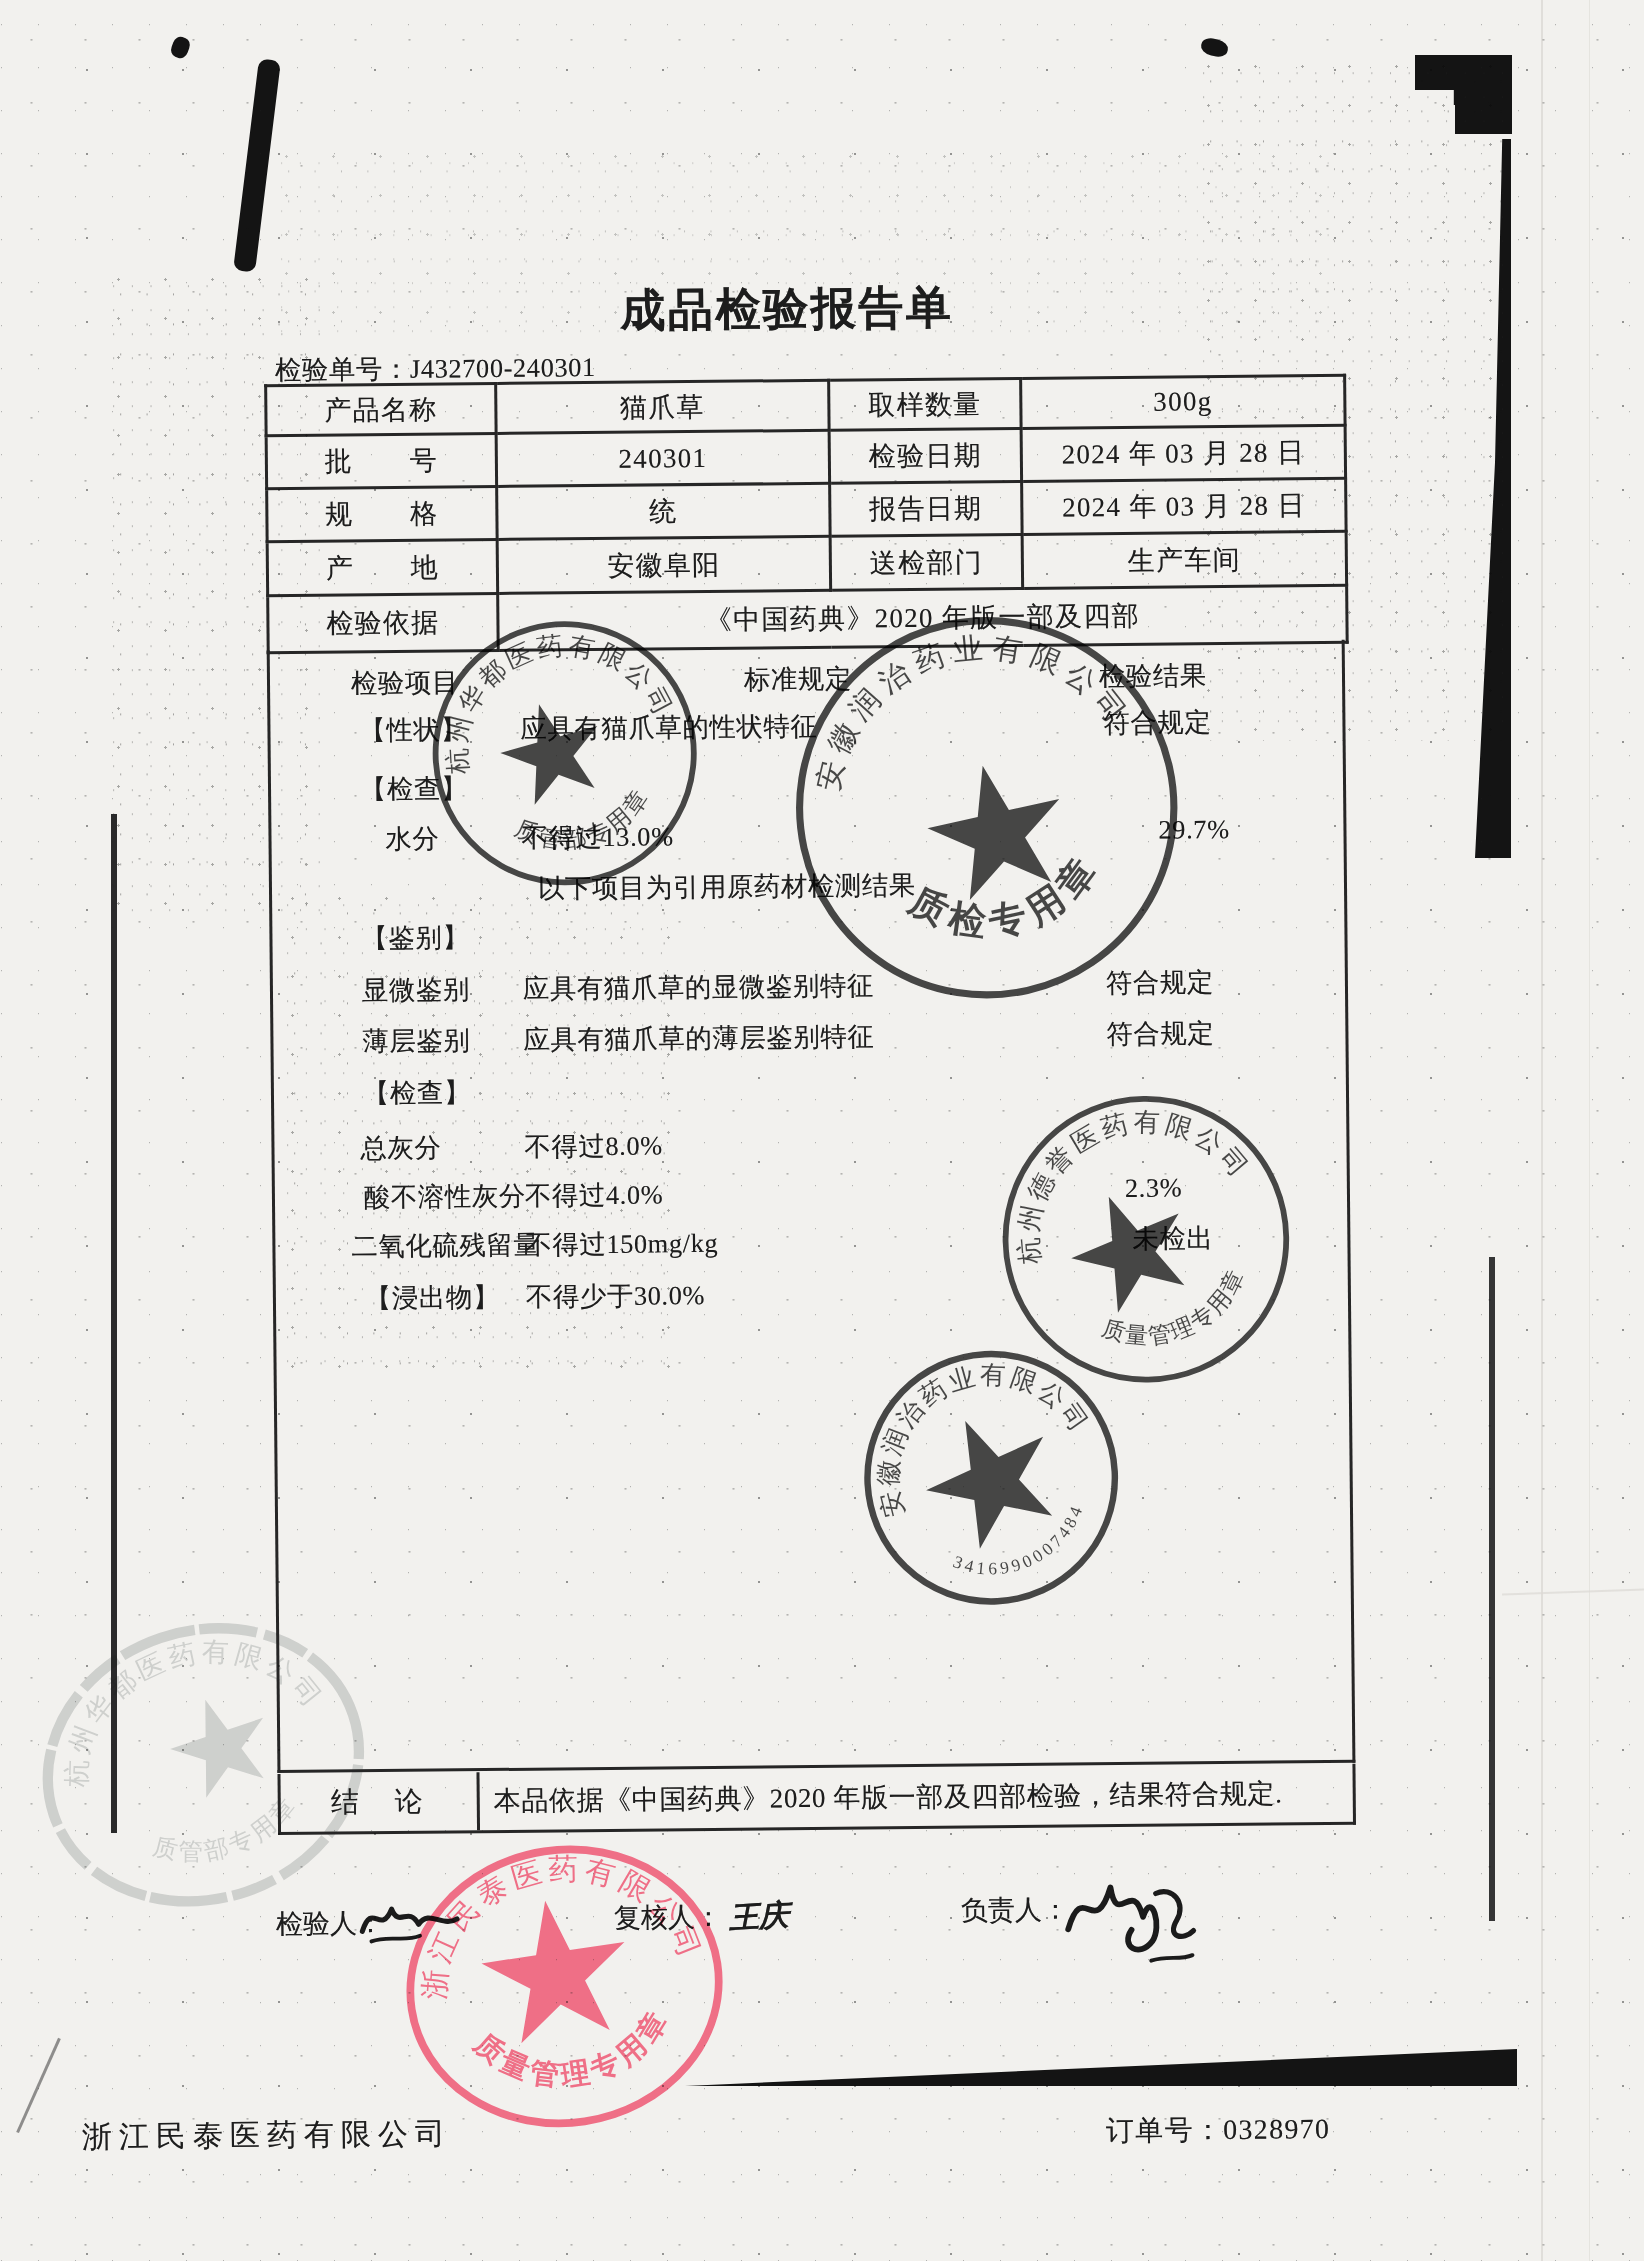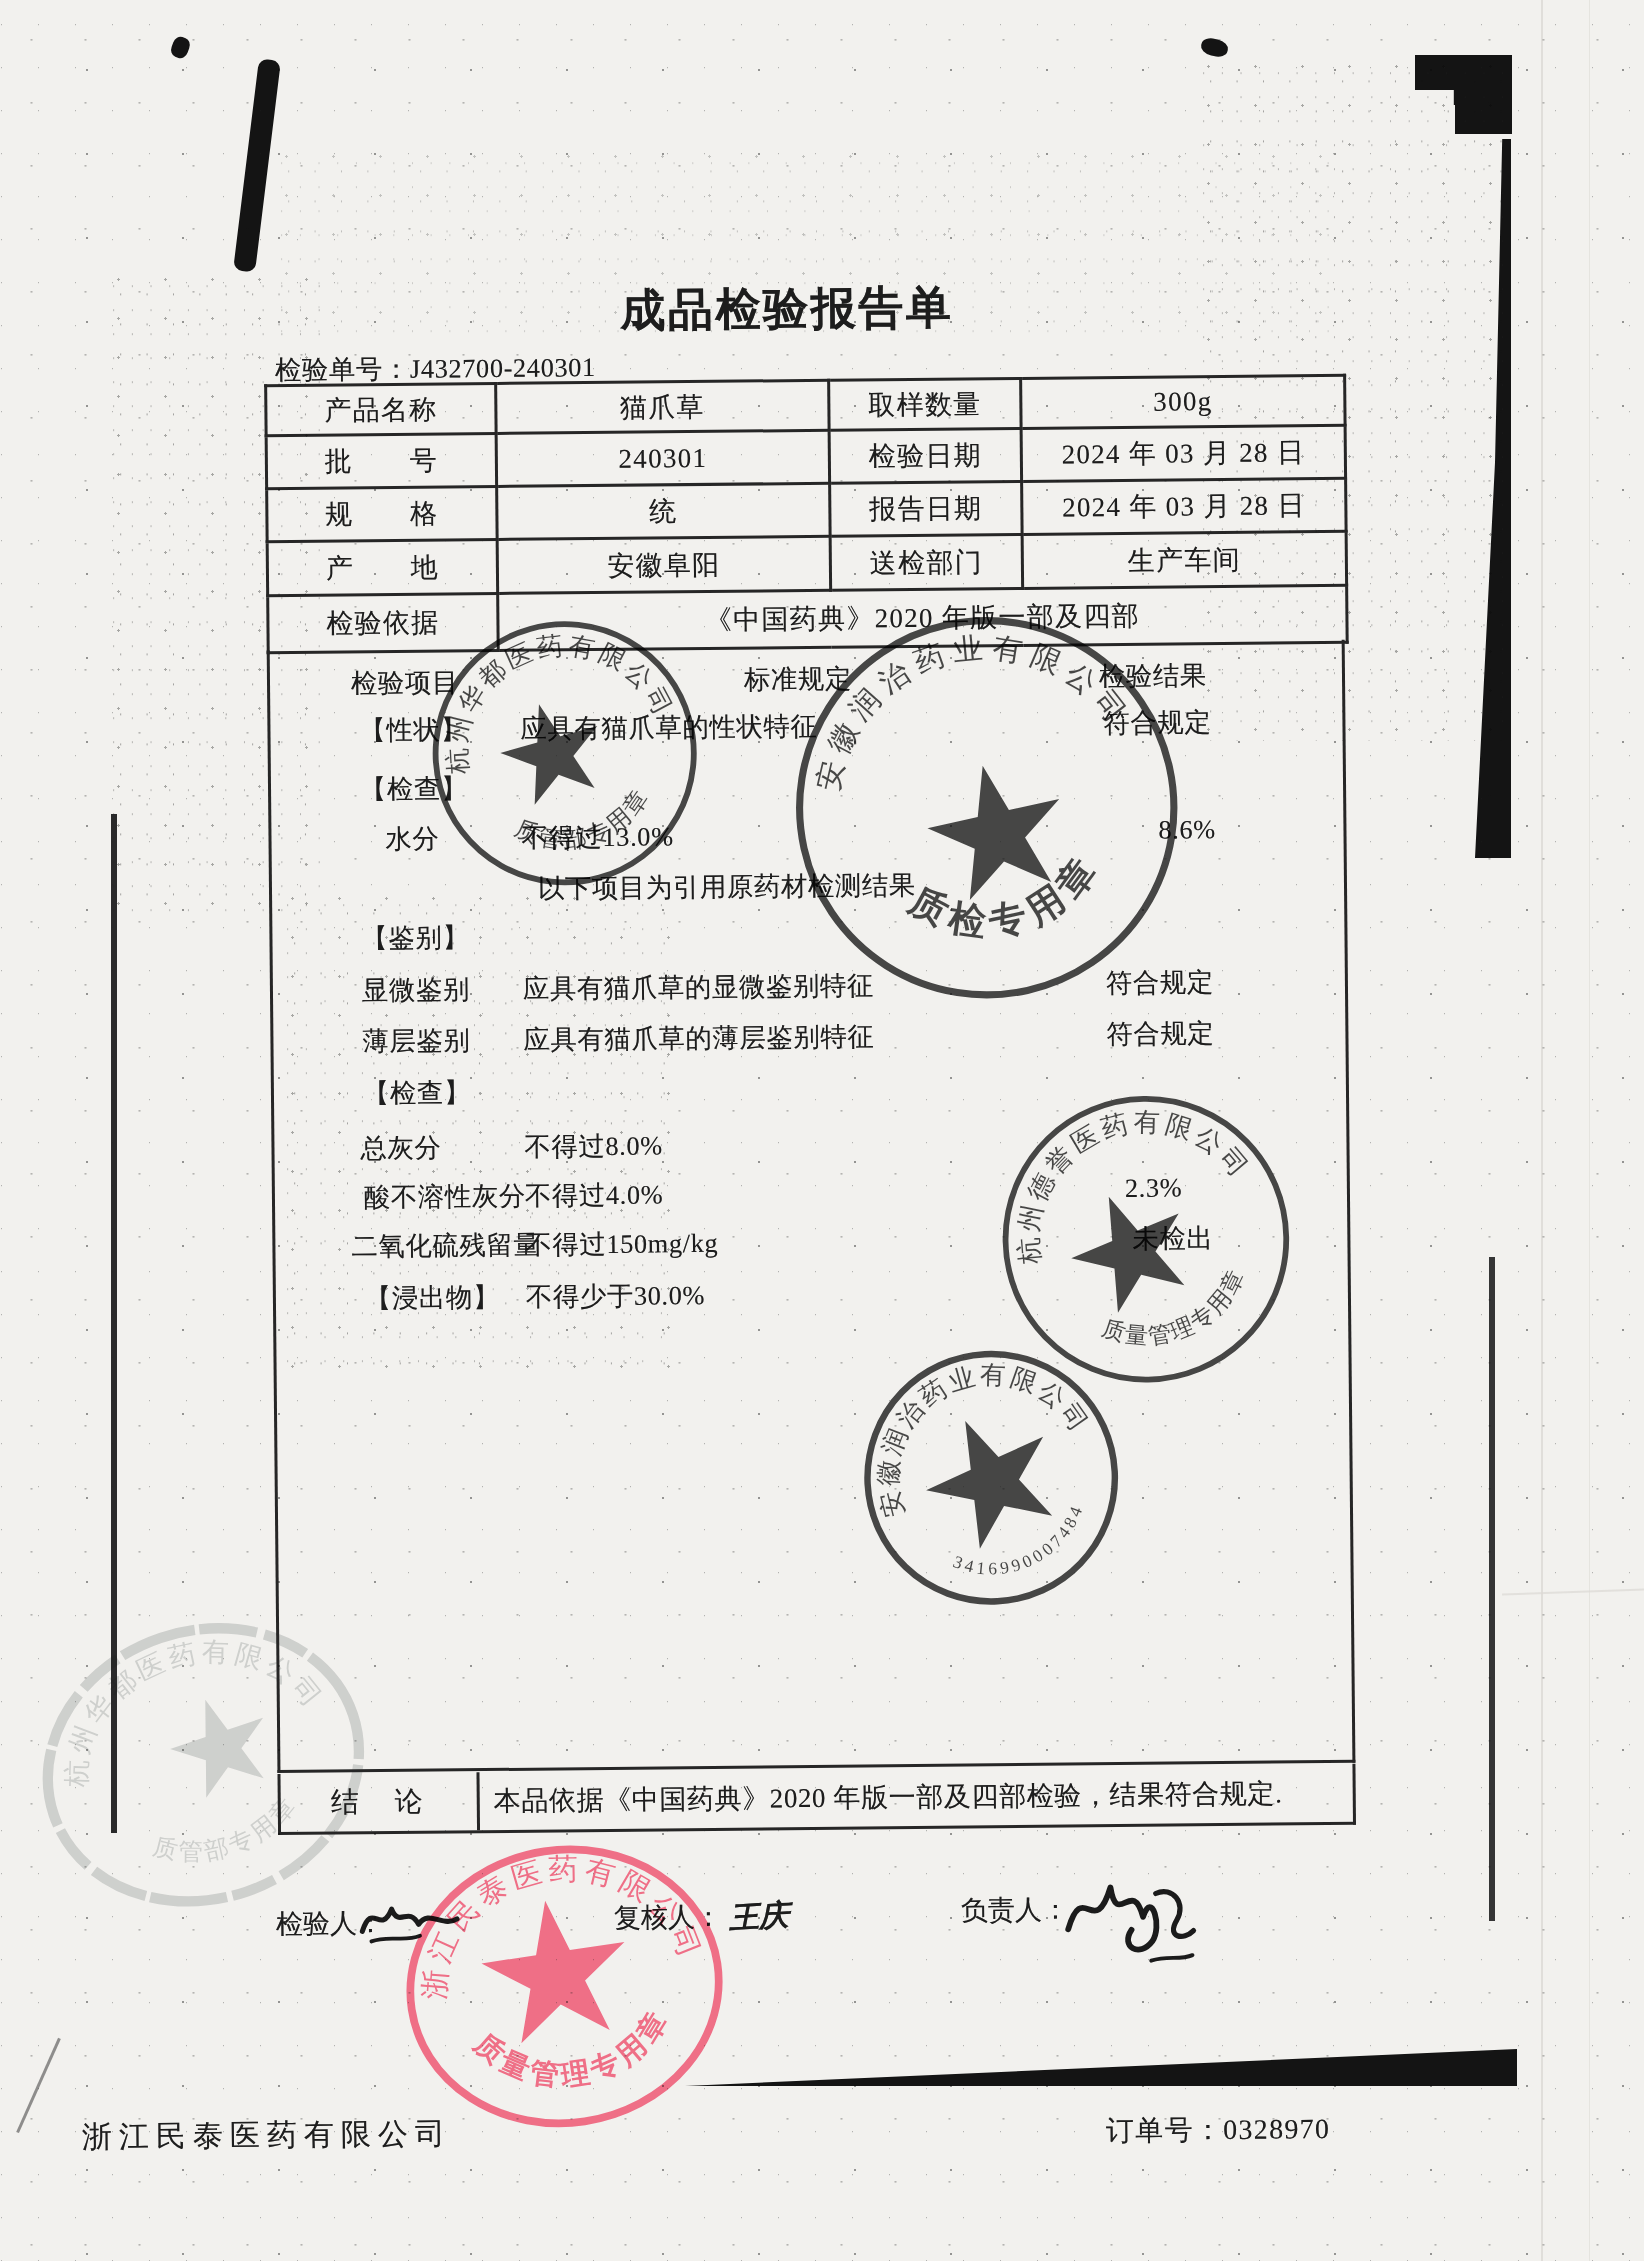--- a/index.html
+++ b/index.html
@@ -176,21 +176,21 @@
       <span class="c-item">【性状】</span>
       <span class="c-std">应具有猫爪草的性状特征</span>
       <span class="c-res">符合规定</span>
     </div>
     <div class="itrow" style="top:123px">
       <span class="c-item">【检查】</span>
     </div>
     <div class="itrow" style="top:173px">
       <span class="c-item" style="left:114px">水分</span>
       <span class="c-std">不得过13.0%</span>
-      <span style="left:887px">8.6%</span>
+      <span style="left:887px">29.7%</span>
     </div>
     <div class="itrow" style="top:224px">
       <span class="c-std" style="left:266px">以下项目为引用原药材检测结果</span>
     </div>
     <div class="itrow" style="top:272px">
       <span class="c-item">【鉴别】</span>
     </div>
     <div class="itrow" style="top:324px">
       <span class="c-item">显微鉴别</span>
       <span class="c-std">应具有猫爪草的显微鉴别特征</span>

